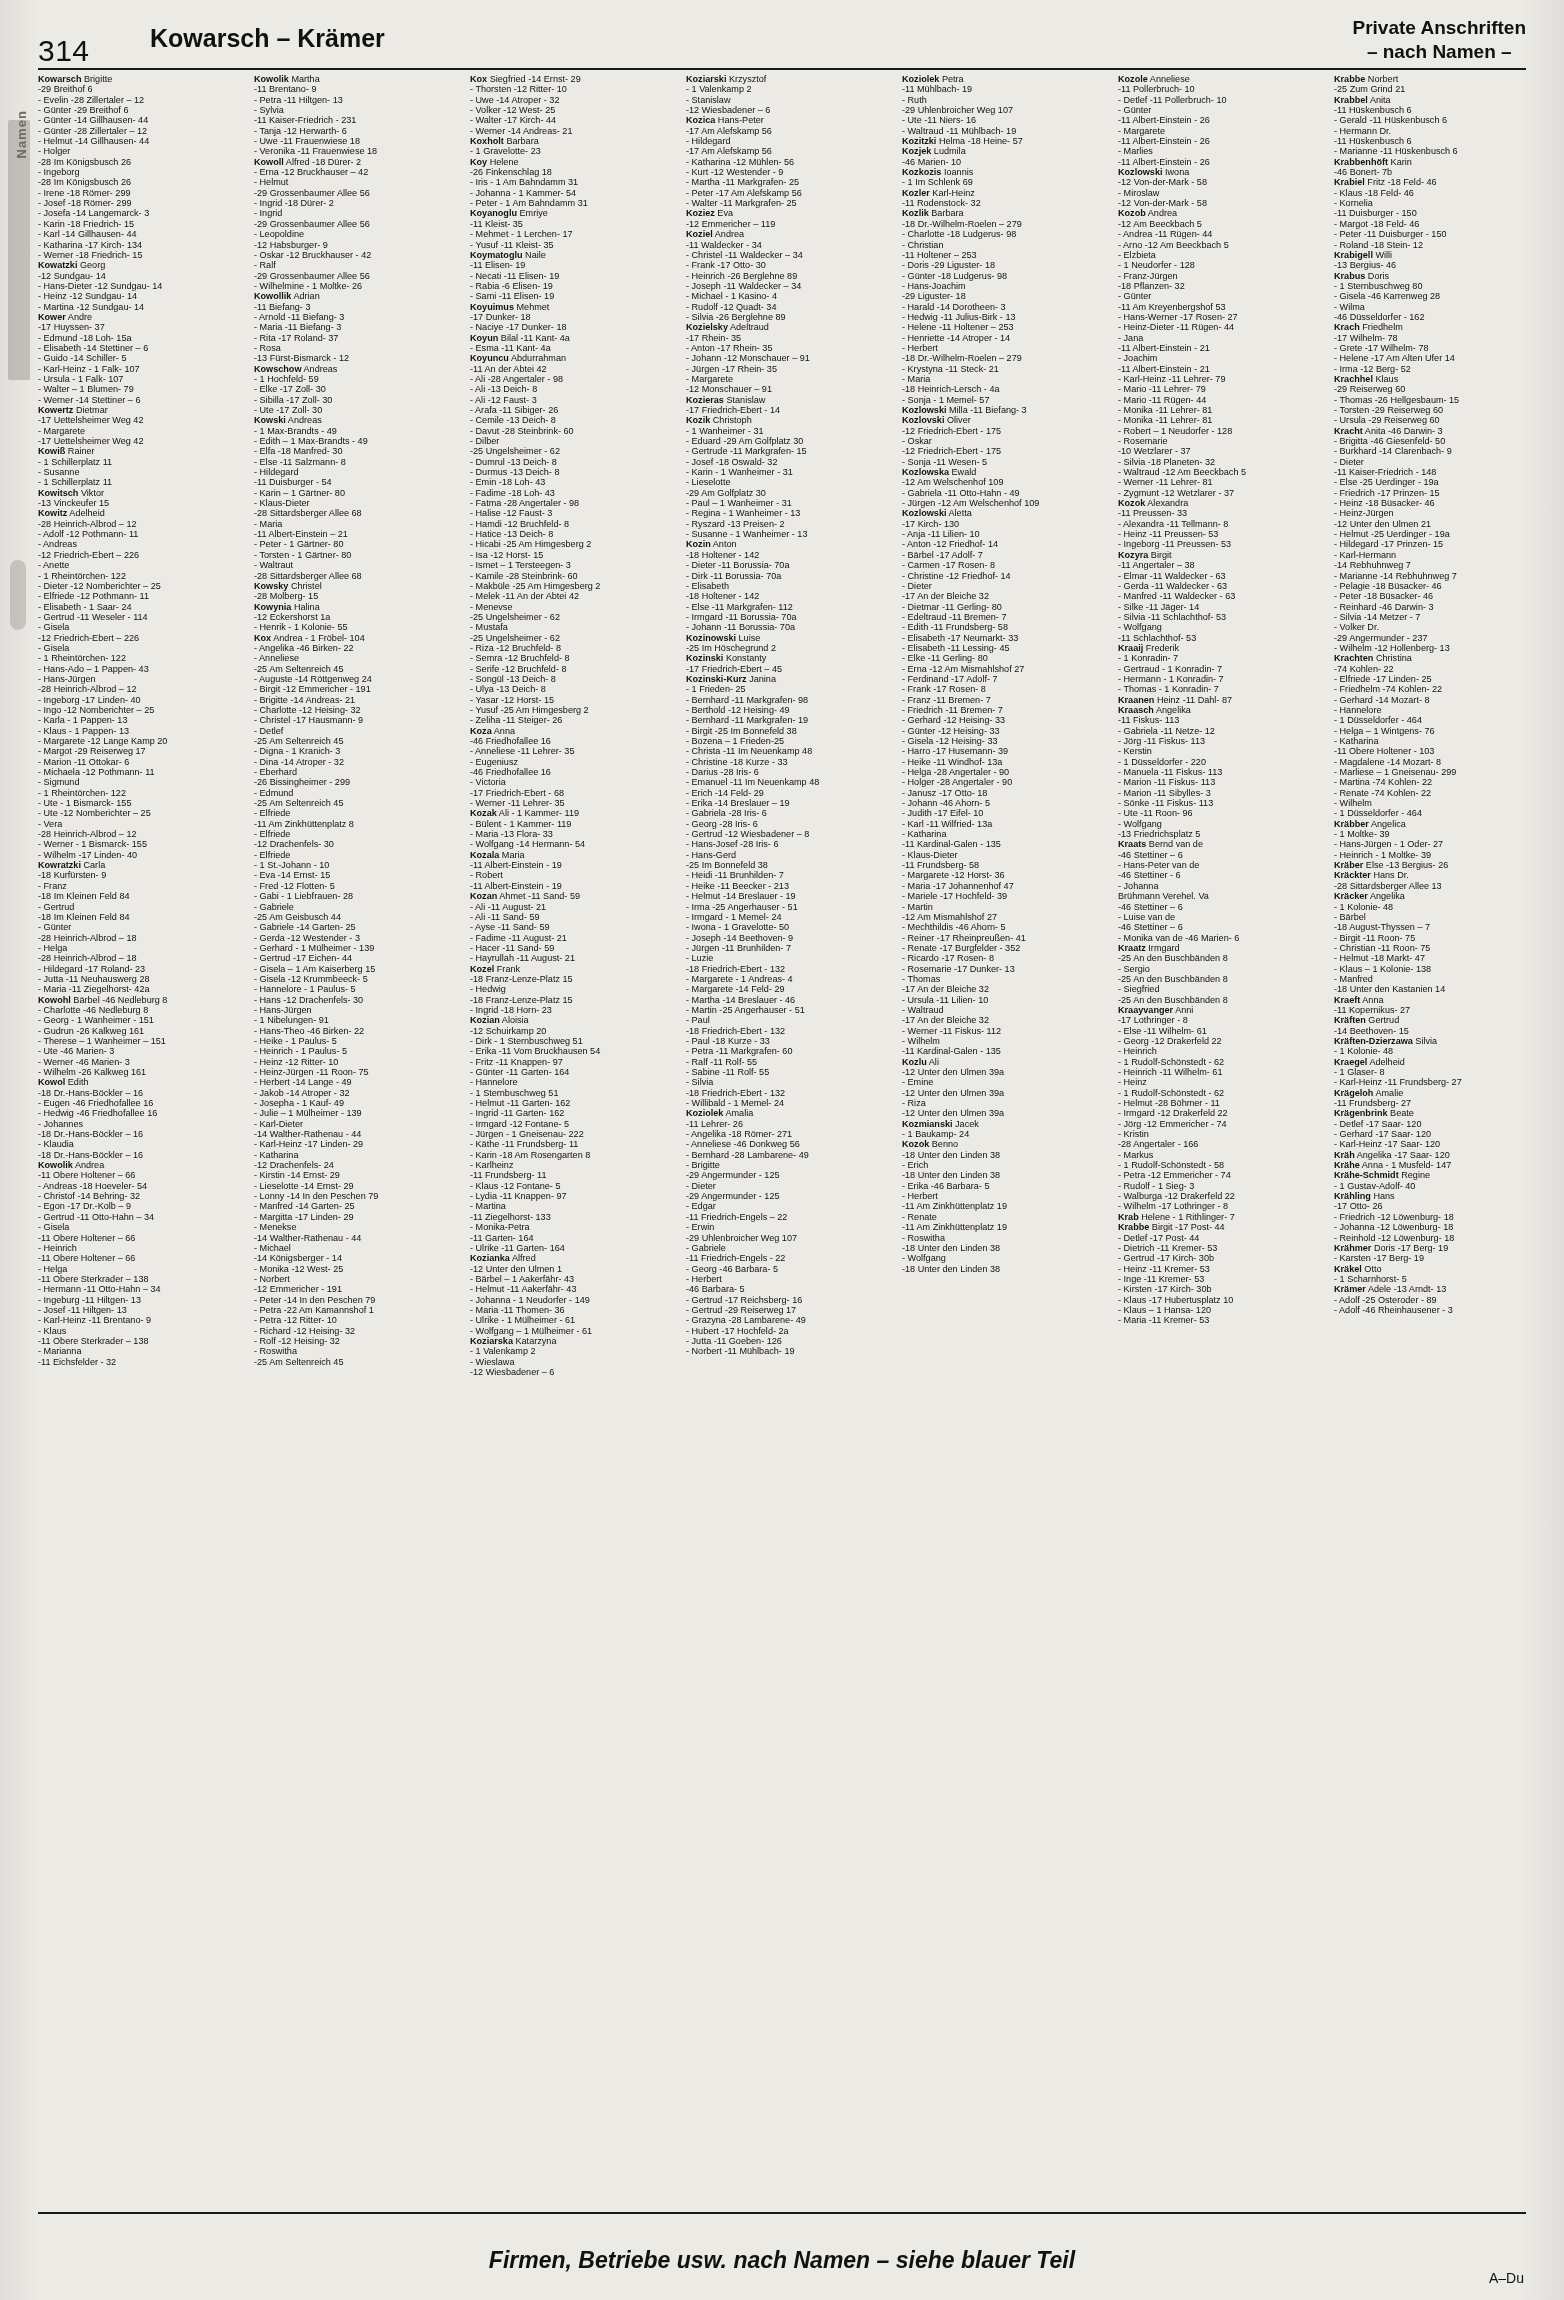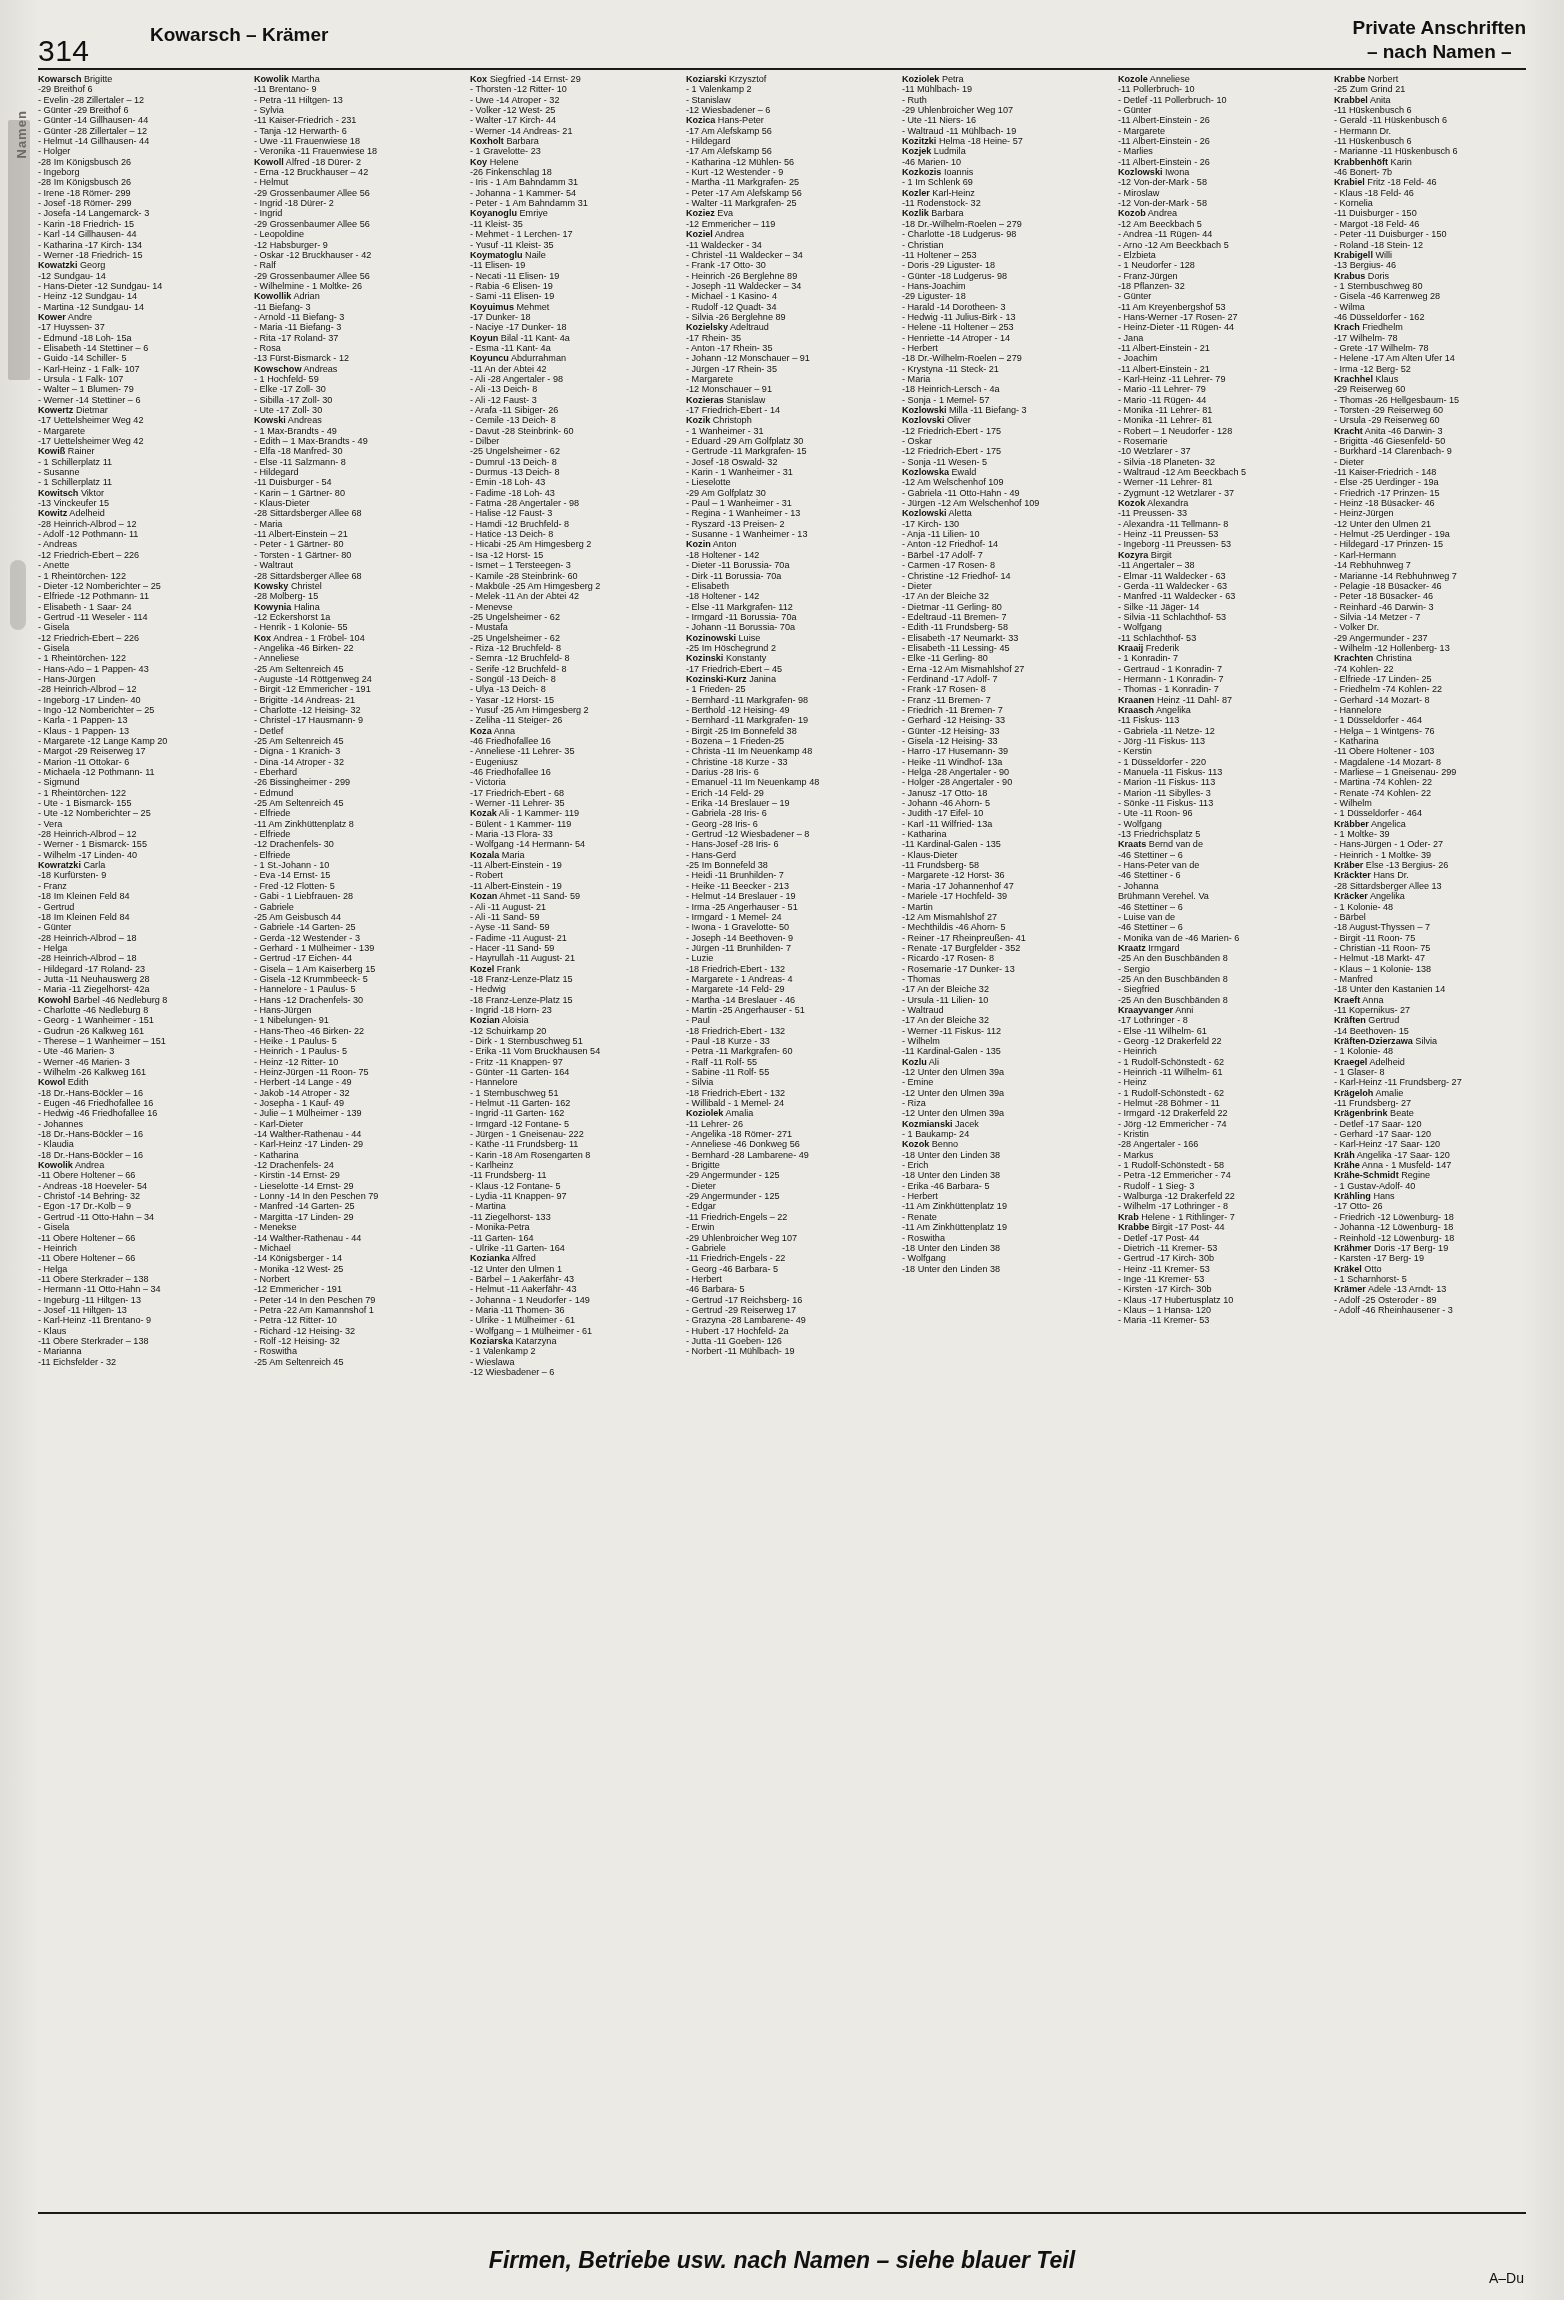--- a/index.html
+++ b/index.html
@@ -23,21 +23,21 @@
   }
   .header{
     position:absolute;top:18px;left:38px;right:38px;height:48px;
   }
   .folio{
     position:absolute;left:0;top:0;
     font-size:30px;font-weight:normal;letter-spacing:0.5px;margin-top:16px;
   }
   .running-head{
     position:absolute;left:112px;top:6px;
-    font-size:19px;font-weight:bold;
+    font-size:25px;font-weight:bold;
   }
   .head-right{
     position:absolute;right:0;top:-2px;
     text-align:center;font-size:19px;font-weight:bold;line-height:1.25;
   }
   .rule{
     position:absolute;left:38px;right:38px;top:68px;height:2px;background:#1a1a1a;
   }
   .rule-bottom{
     position:absolute;left:38px;right:38px;bottom:86px;height:2px;background:#1a1a1a;

